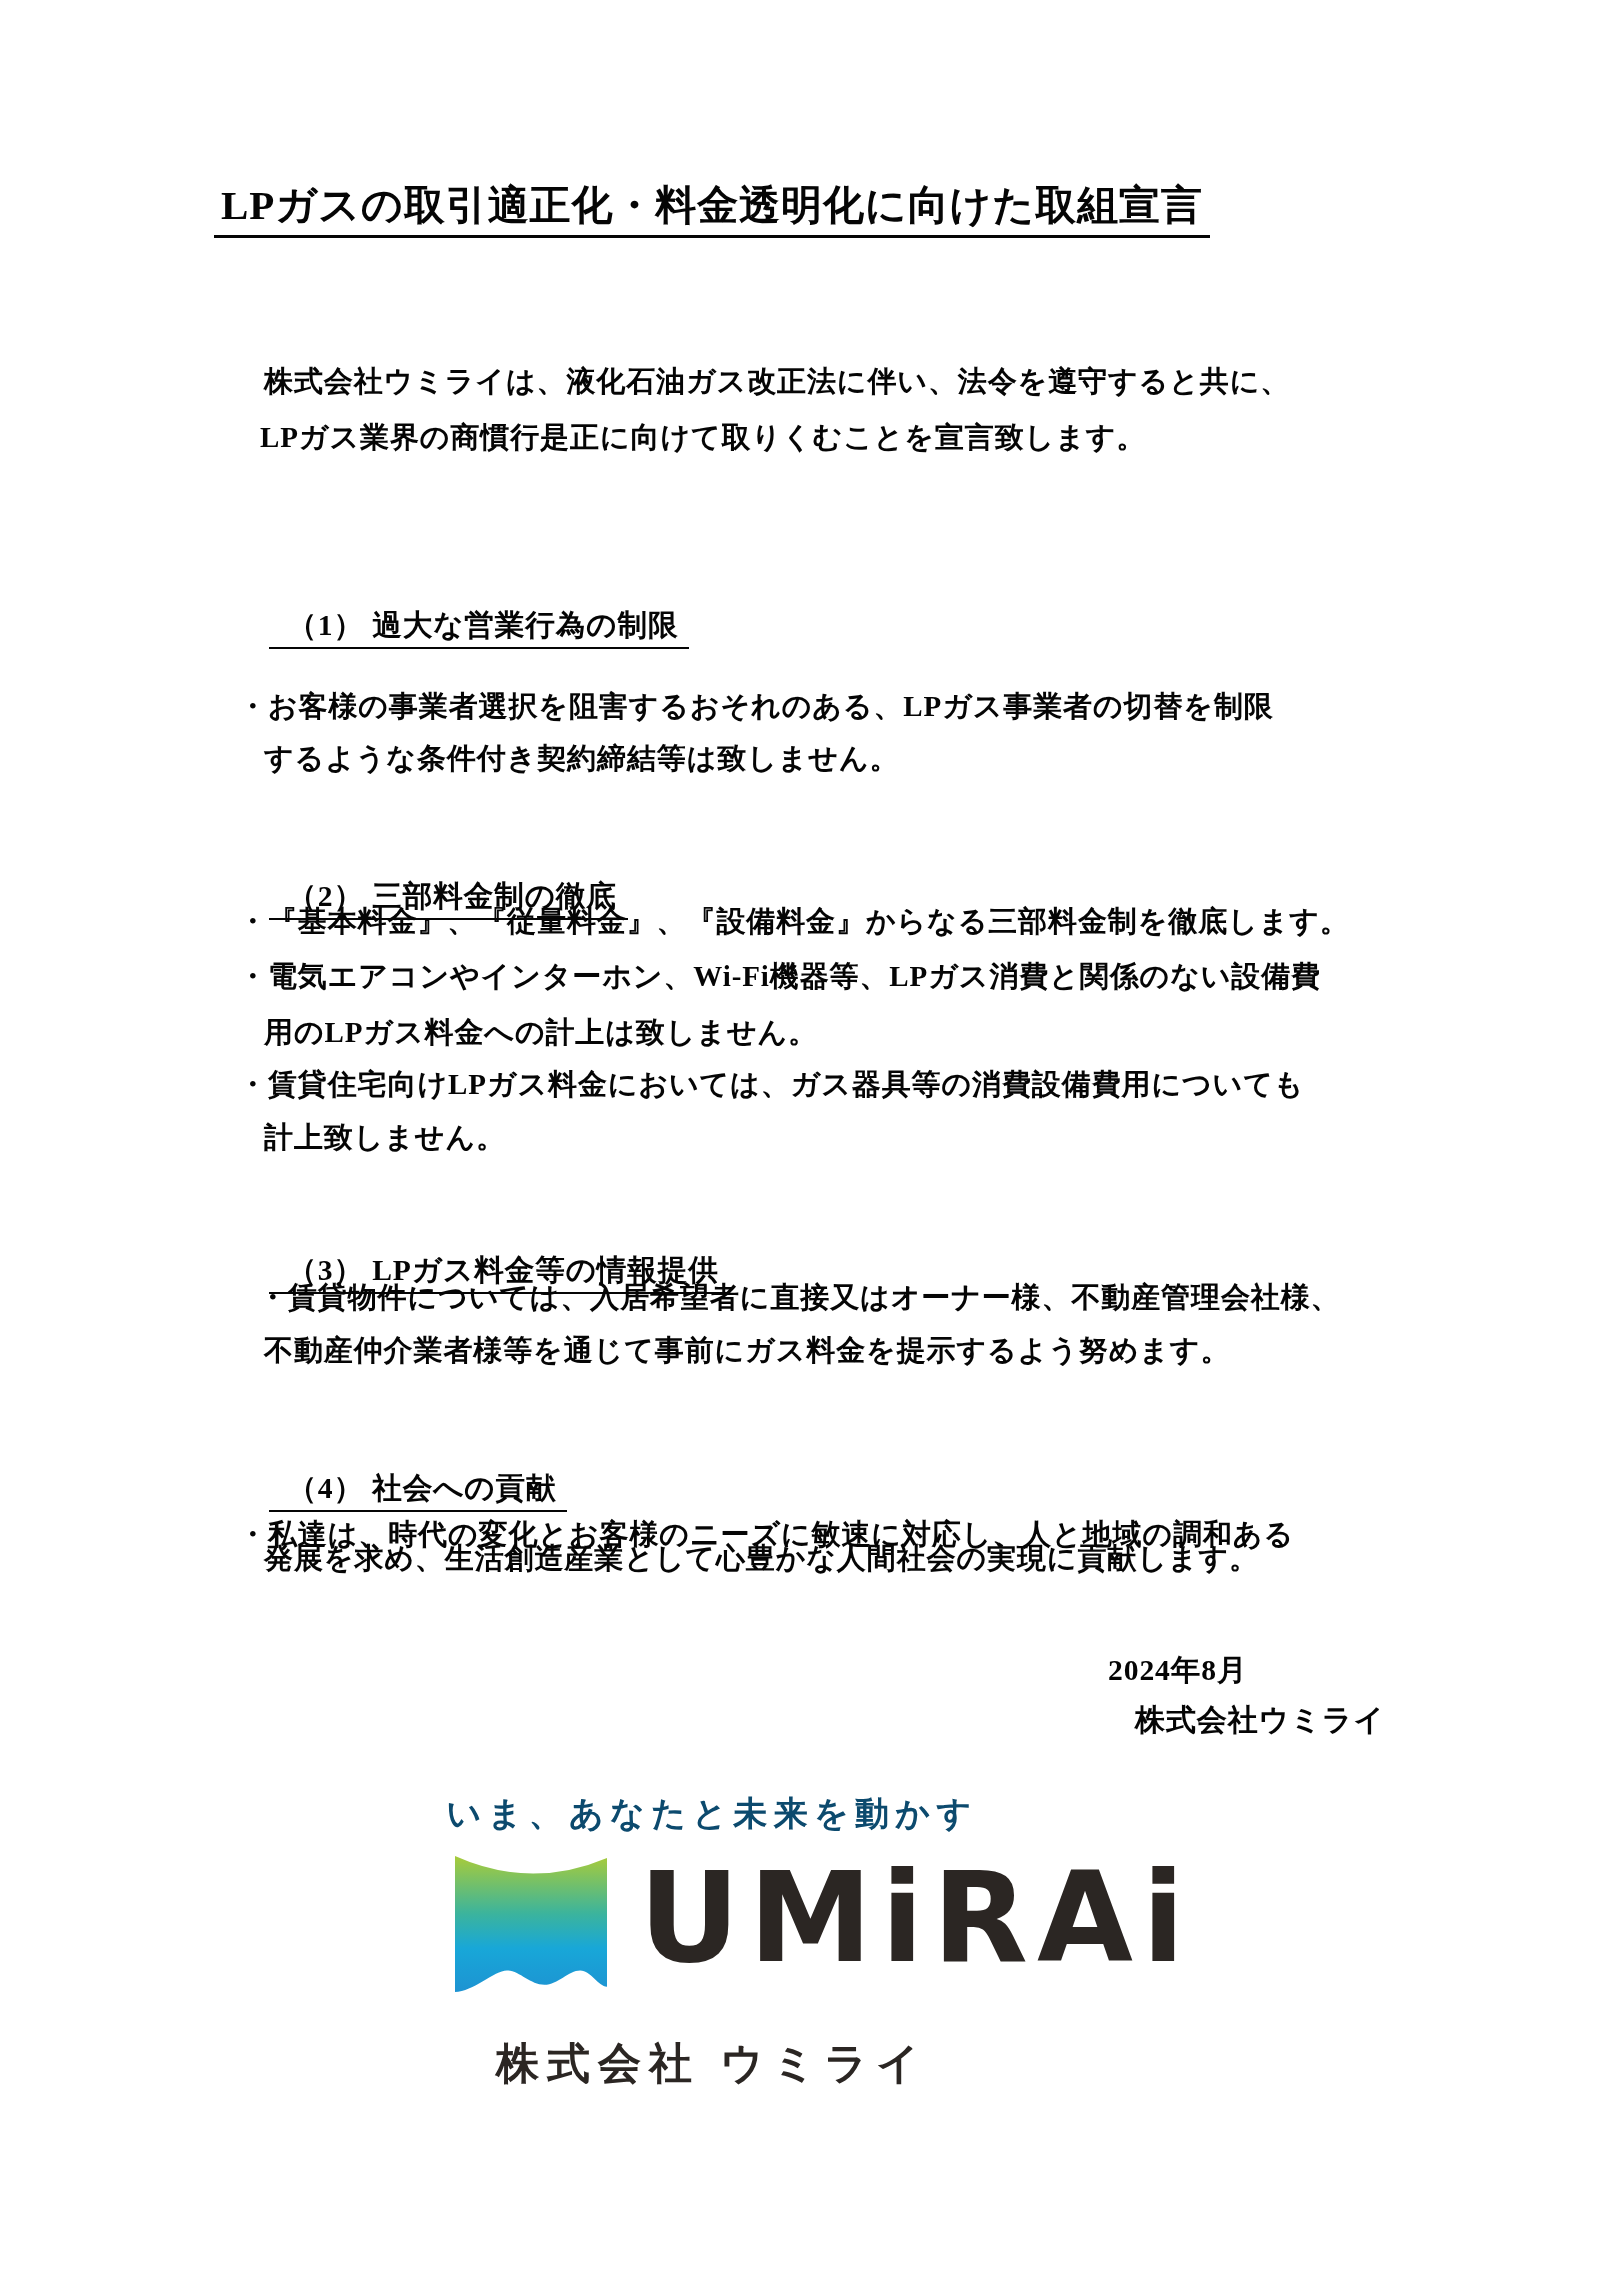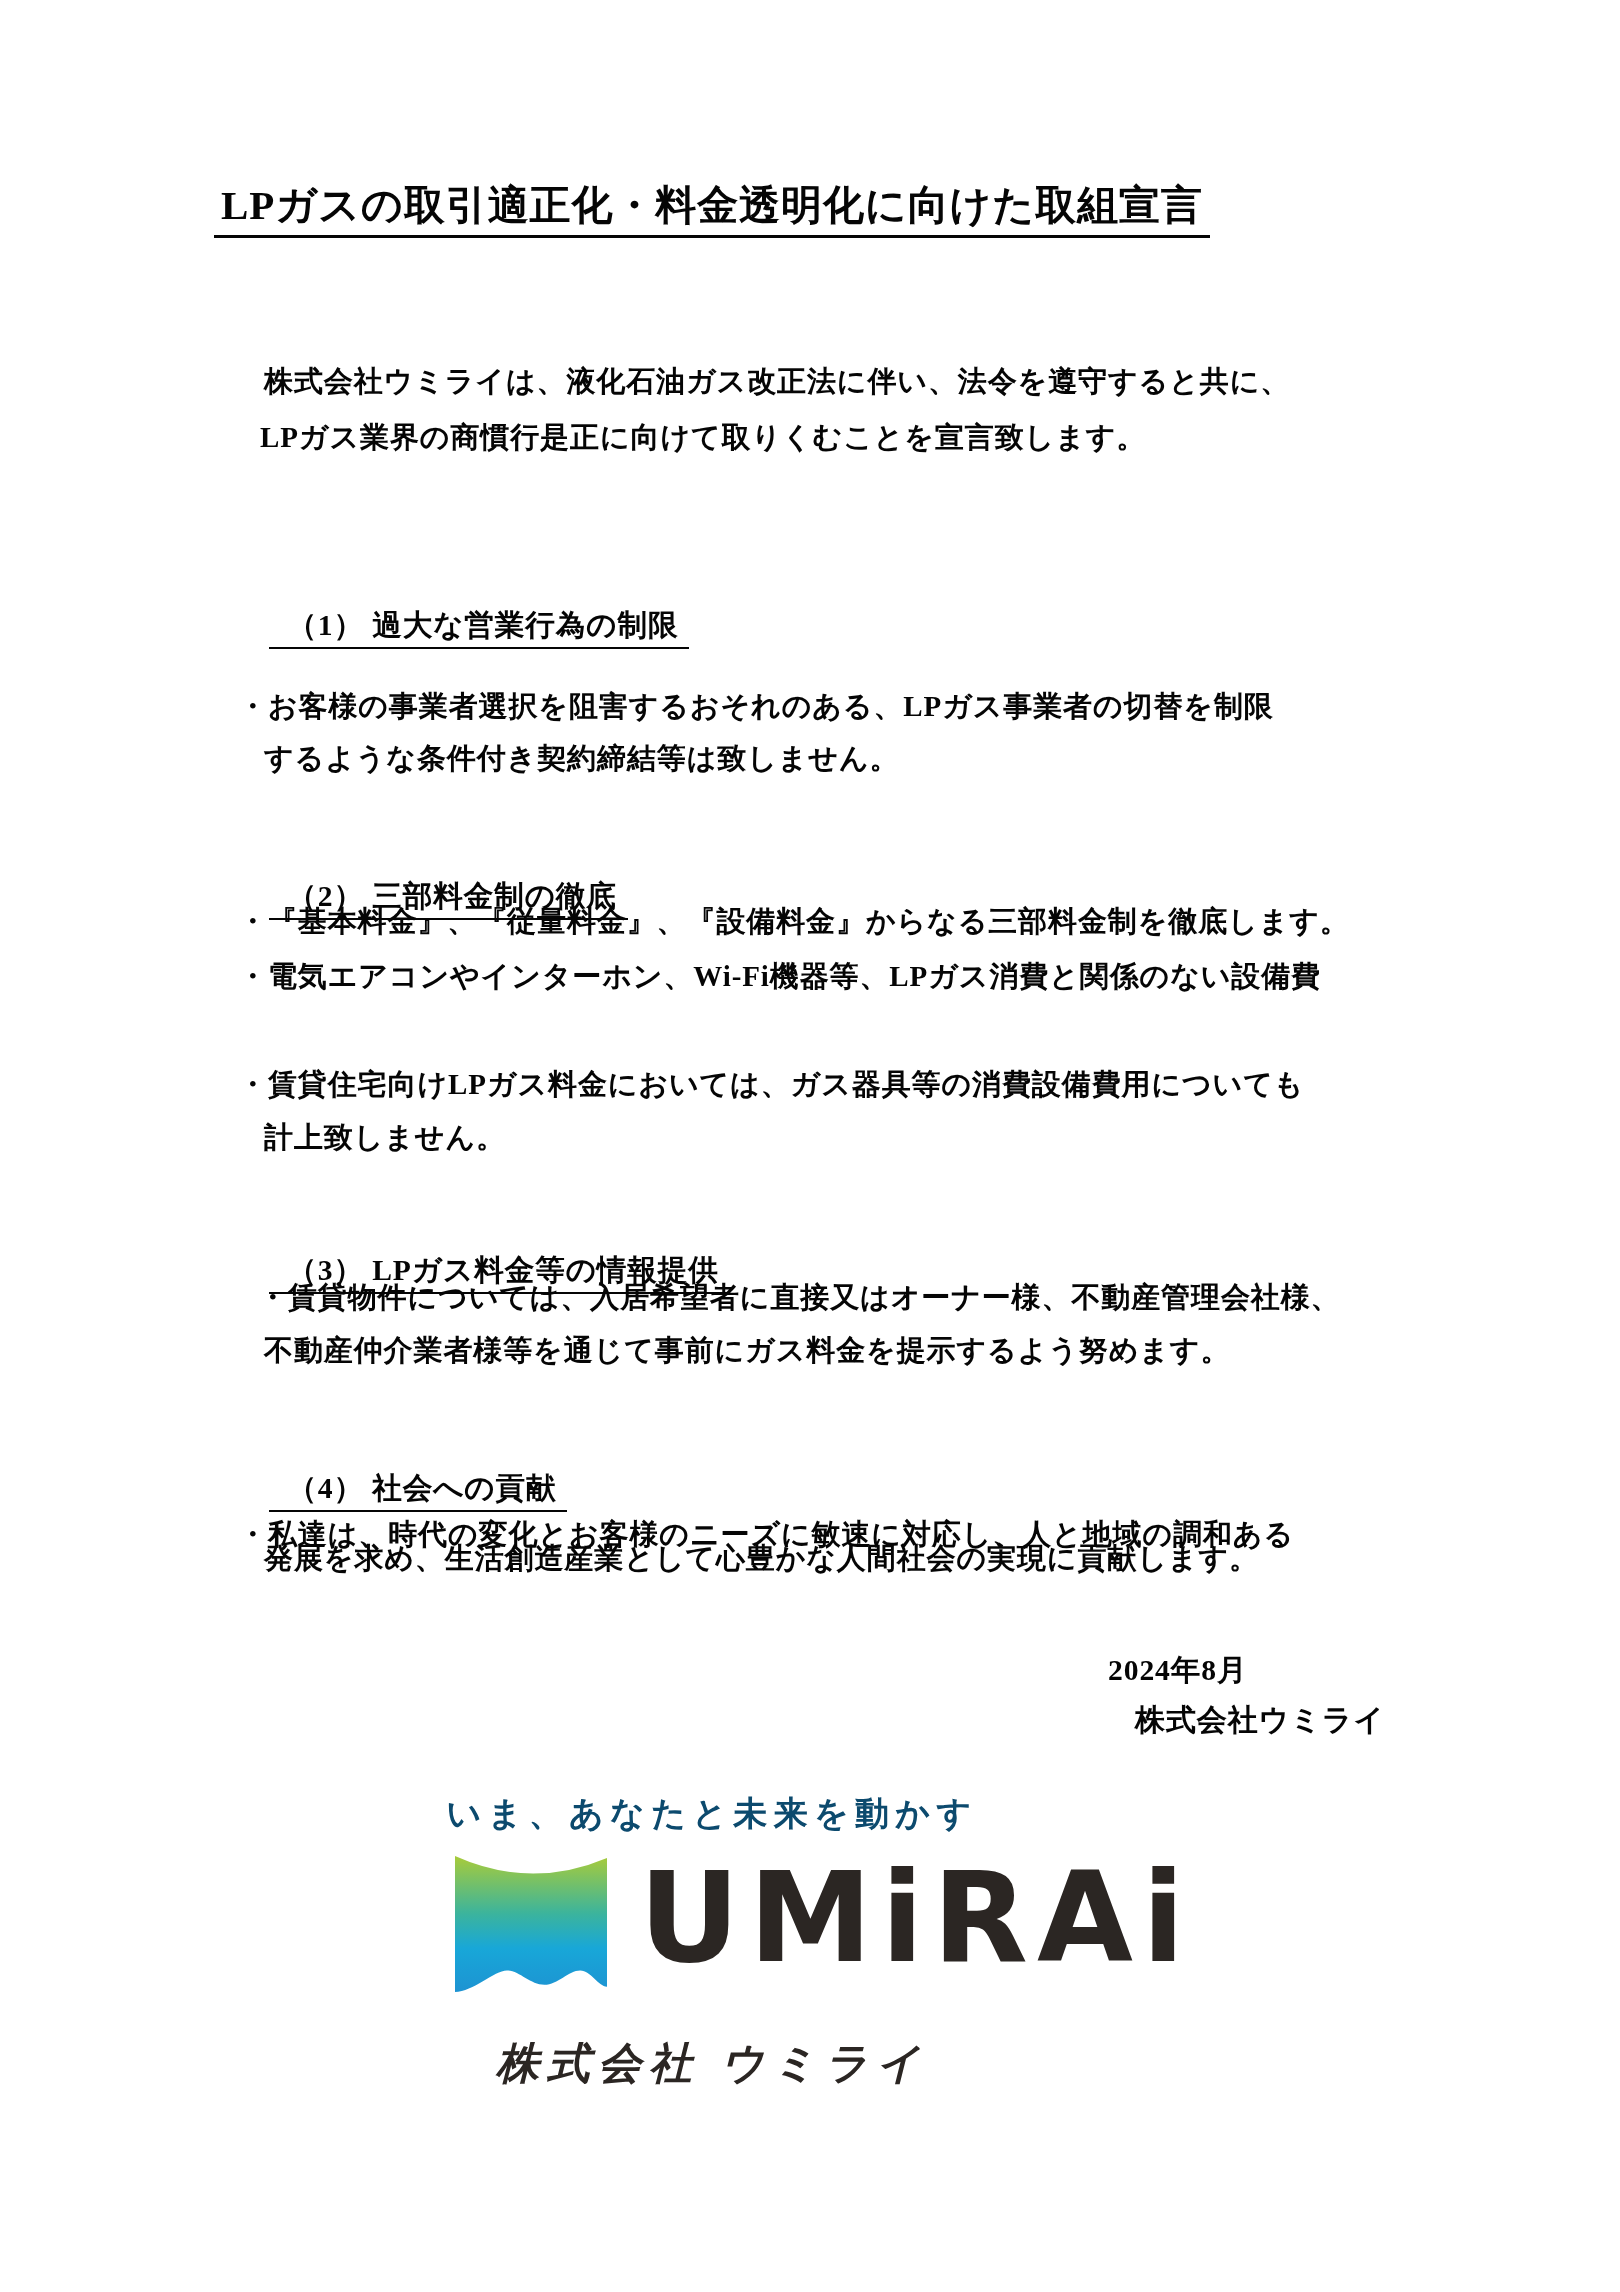--- a/index.html
+++ b/index.html
@@ -137,20 +137,21 @@
     <span class="u-head">（1） 過大な営業行為の制限</span>
   </div>
   <div class="ln" id="s1l2">・お客様の事業者選択を阻害するおそれのある、LPガス事業者の切替を制限</div>
   <div class="ln" id="s1l3">するような条件付き契約締結等は致しません。</div>
 
   <div class="ln heading" id="h2">
     <span class="u-head">（2） 三部料金制の徹底</span>
   </div>
   <div class="ln" id="s2l1">・『基本料金』、『従量料金』、『設備料金』からなる三部料金制を徹底します。</div>
   <div class="ln" id="s2l2">・電気エアコンやインターホン、Wi-Fi機器等、LPガス消費と関係のない設備費</div>
+  <div class="ln" id="s2l3">用のLPガス料金への計上は致しません。</div>
   <div class="ln" id="s2l4">・賃貸住宅向けLPガス料金においては、ガス器具等の消費設備費用についても</div>
   <div class="ln" id="s2l5">計上致しません。</div>
 
   <div class="ln heading" id="h3">
     <span class="u-head">（3） LPガス料金等の情報提供</span>
   </div>
   <div class="ln" id="s3l1">・賃貸物件については、入居希望者に直接又はオーナー様、不動産管理会社様、</div>
   <div class="ln" id="s3l2">不動産仲介業者様等を通じて事前にガス料金を提示するよう努めます。</div>
 
   <div class="ln heading" id="h4">
@@ -176,16 +177,16 @@
       </defs>
       <path d="M0,0 Q85,38 170,2 L170,146
                C160,146 152,128 140,128
                C127,128 115,144 100,144
                C84,144 72,128 58,128
                C44,128 20,152 0,152 Z" fill="url(#lg)"></path>
     </svg>
     <span class="wordmark" style="color: rgb(43, 38, 35);">UMiRAi</span>
   </div>
 
-  <div class="footer-company" style="color: rgb(43, 38, 35); font-style: italic;">株式会社 ウミライ</div>
+  <div class="footer-company" style="color: rgb(43, 38, 35);">株式会社 ウミライ</div>
 
 </div>
 
 
 </body></html>

